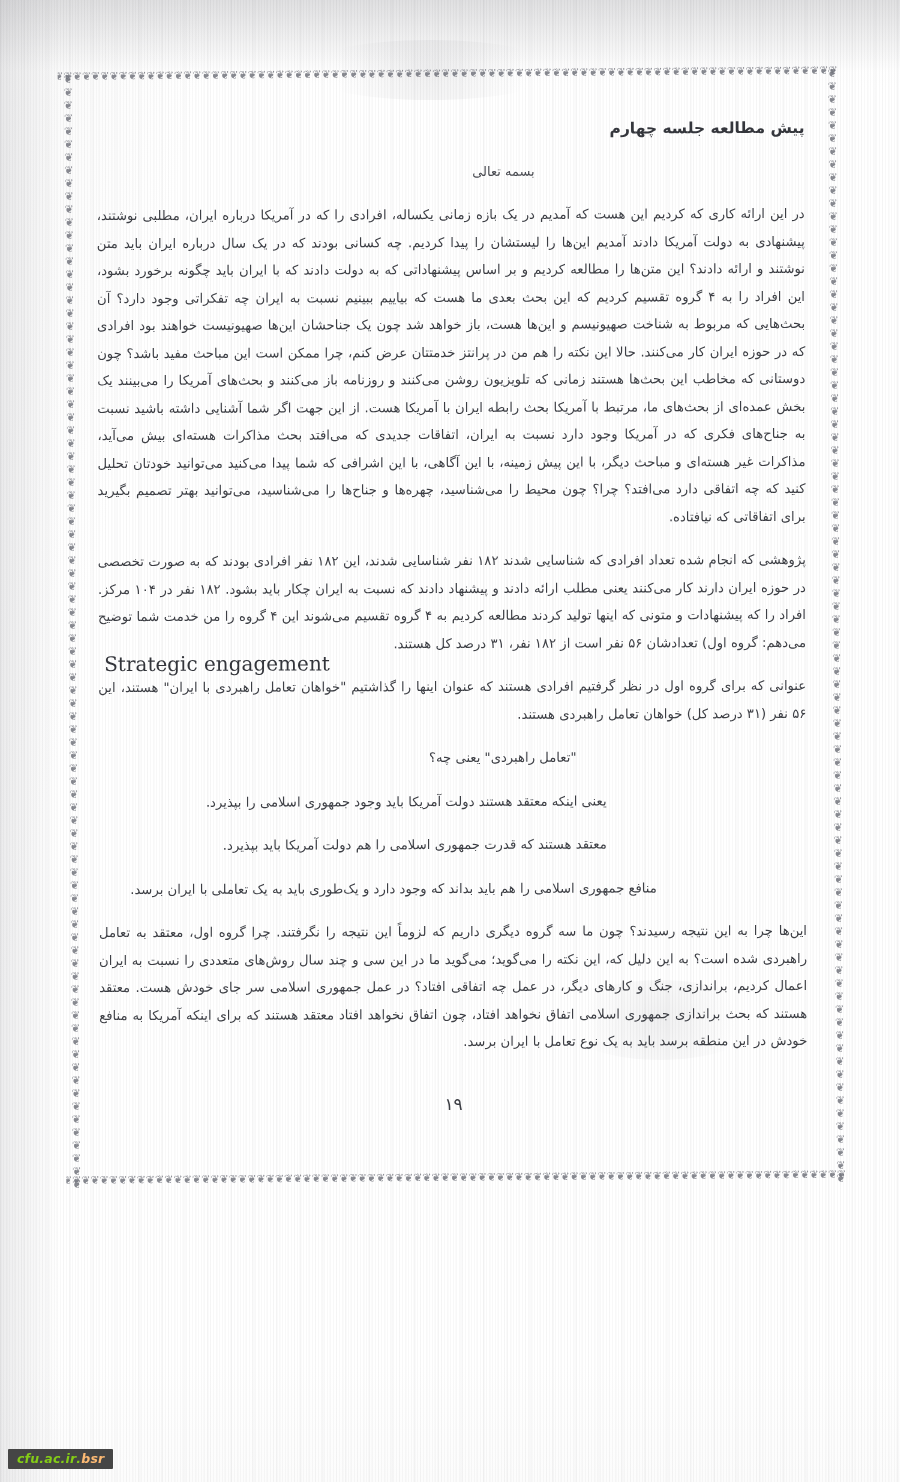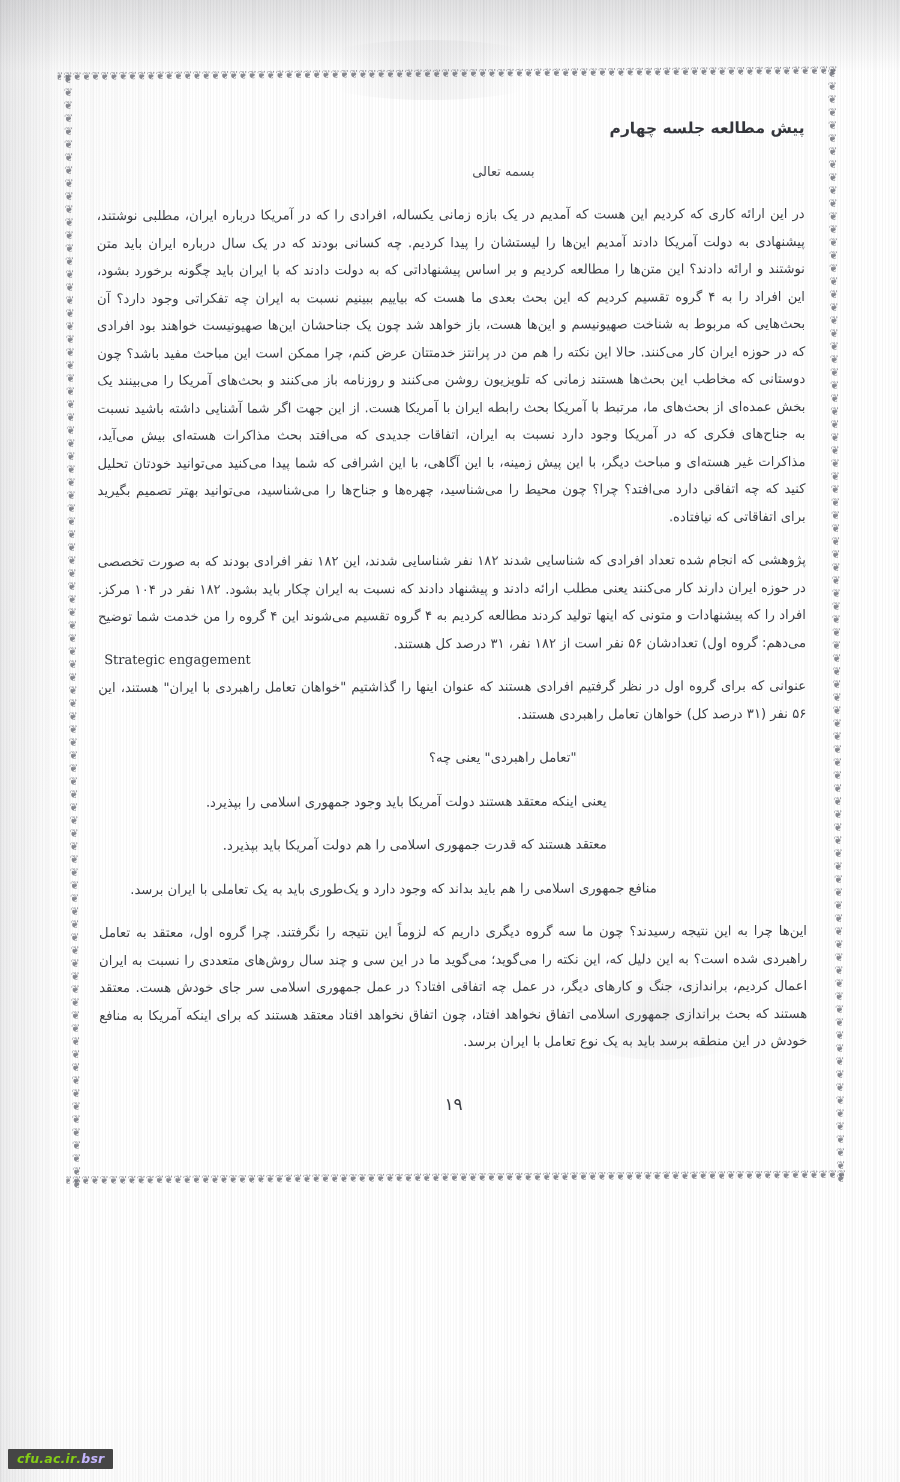--- a/index.html
+++ b/index.html
@@ -147,21 +147,21 @@
   .indent-4 { padding-right: 230px; }
 
   .par-with-latin {
     position: relative;
   }
   .latin-float {
     position: absolute;
     left: 6px;
     top: -22px;
     font-family: "DejaVu Serif", serif;
-    font-size: 13px;
+    font-size: 20px;
     color: #33353b;
     direction: ltr;
     white-space: nowrap;
   }
 
   .page-number {
     font-family: "DejaVu Sans", sans-serif;
     font-size: 17px;
     color: #3d3f45;
     text-align: center;
@@ -179,21 +179,21 @@
     background: #454545;
     padding: 4px 9px 4px 9px;
     border-radius: 1px;
     font-family: "DejaVu Sans", sans-serif;
     font-size: 12.5px;
     font-weight: bold;
     font-style: italic;
     letter-spacing: 0.2px;
     line-height: 1;
   }
-  #watermark .wm-white { color: #c4b5fd; }
+  #watermark .wm-white { color: #fdba74; }
   #watermark .wm-orange { color: #84cc16; }
 
   
   .smudge {
     position: absolute;
     border-radius: 50%;
     pointer-events: none;
     background: radial-gradient(circle, rgba(165,165,170,0.17), rgba(255,255,255,0) 70%);
   }
 </style>

